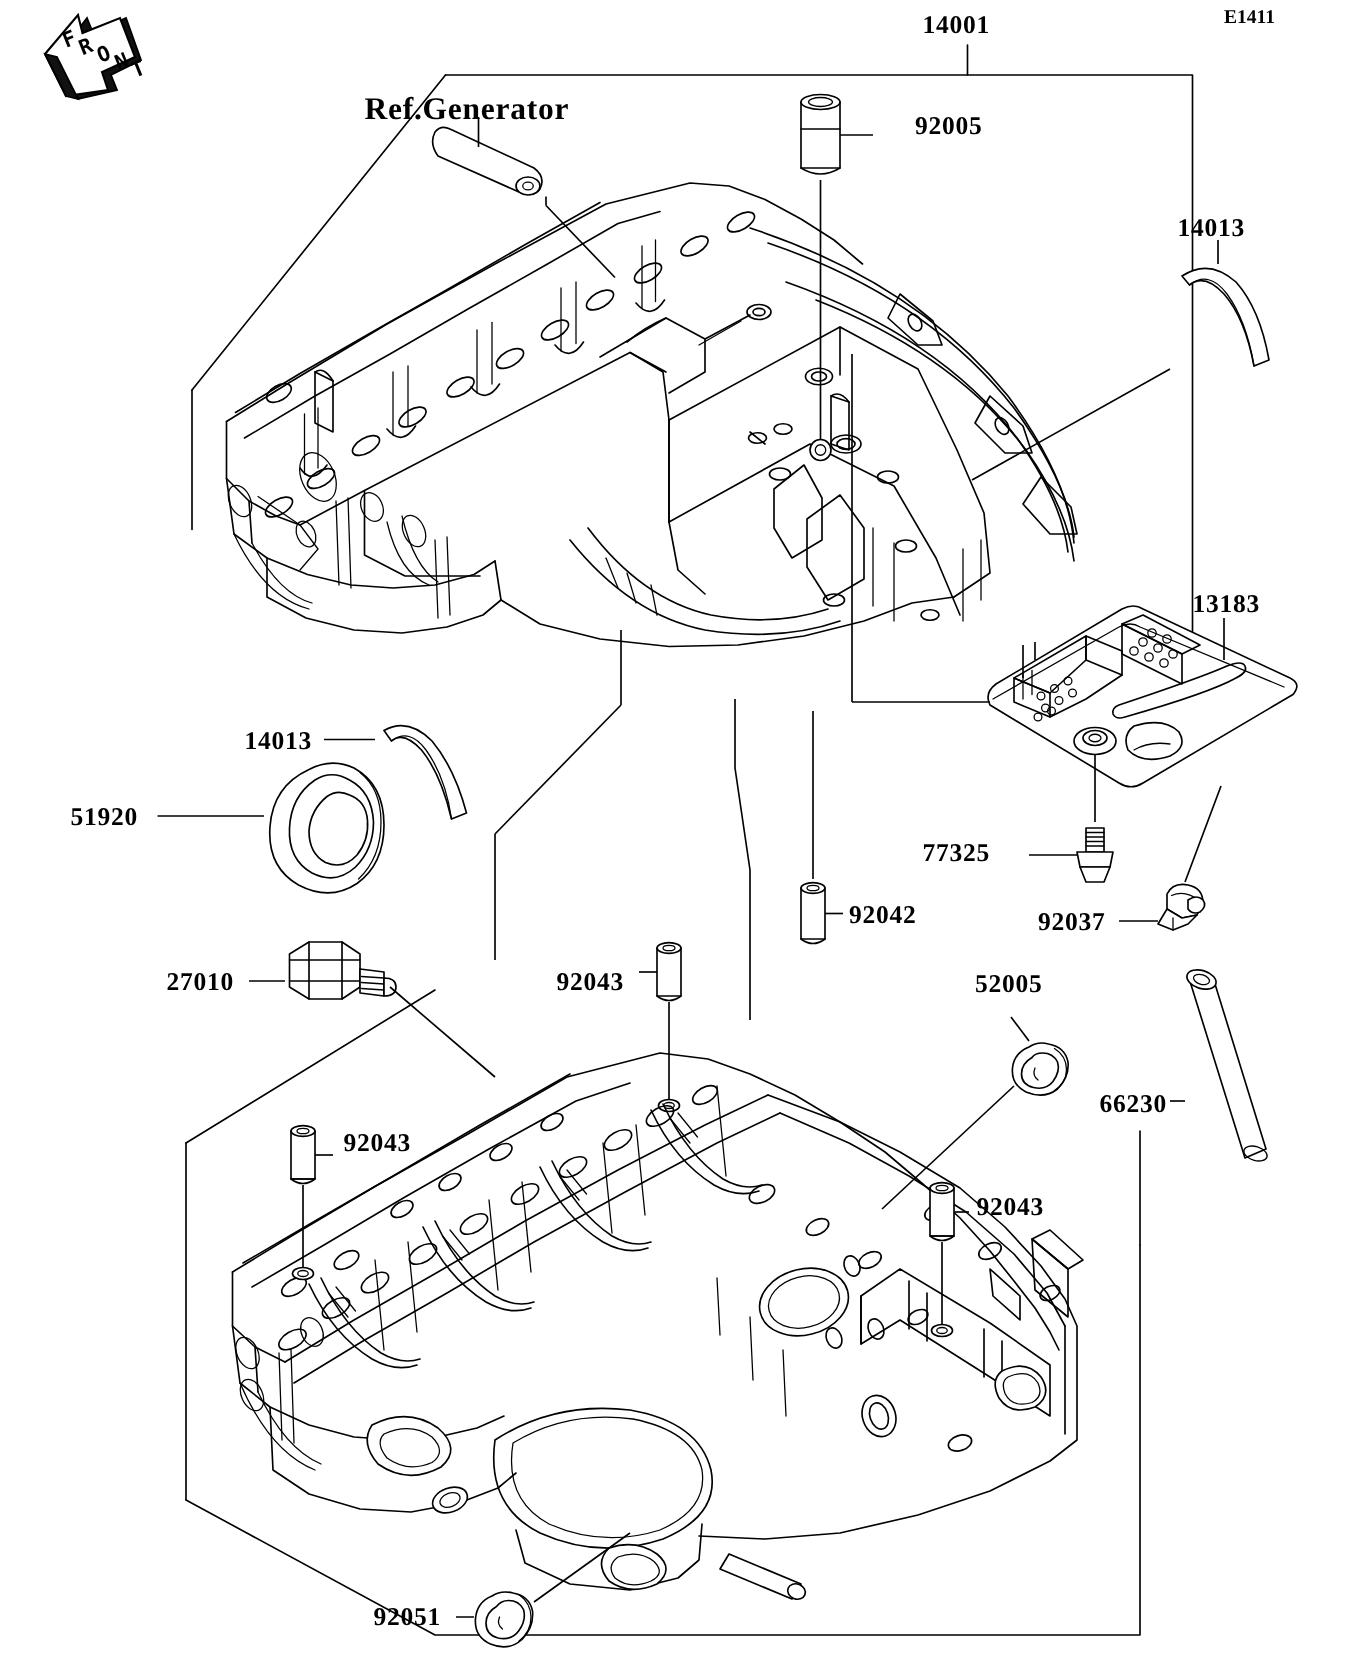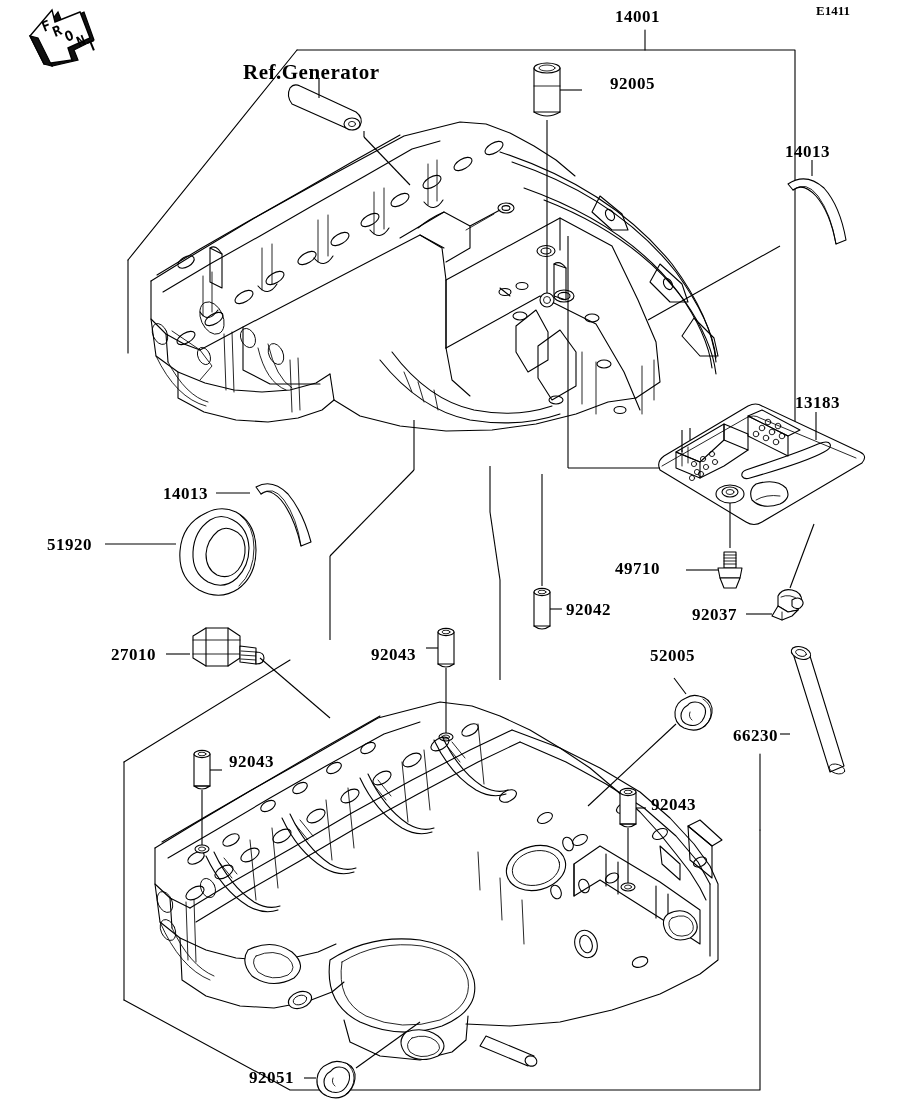--- a/index.html
+++ b/index.html
@@ -634,21 +634,21 @@
   <div class="lbl lbl-ref" style="left:243px; top:62px;">Ref.Generator</div>
 
   <div class="lbl" style="left:785px; top:143px;">14013</div>
 
   <div class="lbl" style="left:795px; top:394px;">13183</div>
 
   <div class="lbl" style="left:163px; top:485px;">14013</div>
 
   <div class="lbl" style="left:47px; top:536px;">51920</div>
 
-  <div class="lbl" style="left:615px; top:560px;">49710</div>
+  <div class="lbl" style="left:615px; top:560px;">77325</div>
 
   <div class="lbl" style="left:566px; top:601px;">92042</div>
 
   <div class="lbl" style="left:692px; top:606px;">92037</div>
 
   <div class="lbl" style="left:111px; top:646px;">27010</div>
 
   <div class="lbl" style="left:371px; top:646px;">92043</div>
 
   <div class="lbl" style="left:650px; top:647px;">52005</div>

